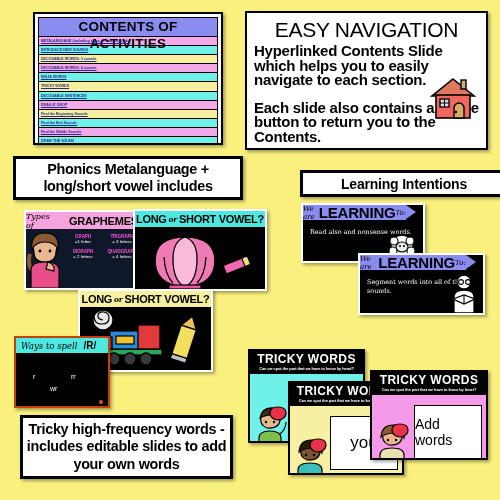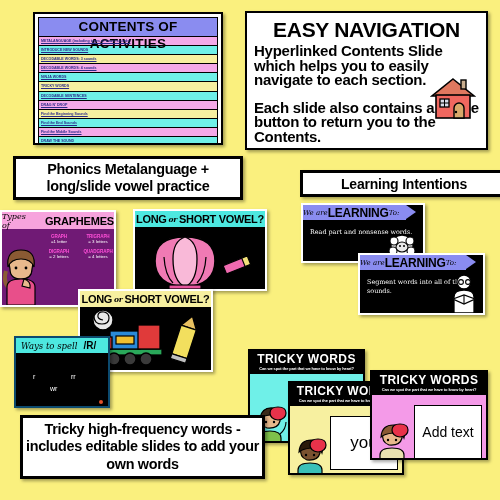--- a/index.html
+++ b/index.html
@@ -21,40 +21,40 @@
   #contents .ctitle{background:#8a8cf0;color:#000;text-align:center;
       font-weight:bold;font-size:13.5px;letter-spacing:.2px;line-height:17px;
       border:1px solid #000;height:18px;}
   .crow{height:8.1px;border:.5px solid #000;border-top:none;
         font-size:3.6px;font-weight:bold;color:#2a2a8a;
         padding-left:2px;line-height:8.1px;white-space:nowrap;overflow:hidden;
         text-decoration:underline;}
 
   
   #easynav{left:245px;top:11px;width:243px;height:139px;padding:5px 7px;}
-  #easynav h1{margin:0 0 2px;text-align:center;font-size:21px;font-weight:bold;
+  #easynav h1{margin:0 0 2px;text-align:center;font-size:21px;font-weight:normal;
       letter-spacing:-.3px;line-height:24px;}
   #easynav p{margin:0;font-size:15px;font-weight:bold;line-height:14.6px;
       letter-spacing:-.25px;}
   #easynav .p2{margin-top:13px;}
   .house{position:absolute;right:10px;top:63px;width:46px;height:44px;}
 
   
   .banner{position:absolute;background:#fff;border:3px solid #000;
       box-sizing:border-box;text-align:center;font-weight:bold;
       display:flex;align-items:center;justify-content:center;}
   #banner-phonics{left:13px;top:156px;width:230px;height:44px;
       font-size:14.4px;line-height:17px;letter-spacing:-.3px;}
   #banner-learning{left:300px;top:170px;width:208px;height:27px;
       font-size:14px;letter-spacing:-.2px;}
-  #banner-tricky{left:20px;top:415px;width:245px;height:64px;
+  #banner-tricky{left:20px;top:415px;width:213px;height:64px;
       font-size:14.4px;line-height:17.5px;letter-spacing:-.3px;}
 
   
-  #graphemes{left:0;top:210px;width:116px;height:97px;background:#701a75;border:2px solid #fff;}
+  #graphemes{left:24px;top:210px;width:116px;height:80px;background:#0f172a;border:2px solid #fff;}
   #graphemes .gbar{background:#f7a3dd;height:17px;display:flex;align-items:center;
       justify-content:center;gap:3px;}
   #graphemes .gscript{font-family:"DejaVu Serif",serif;font-style:italic;font-size:8px;}
   #graphemes .gbold{font-weight:bold;font-size:11px;letter-spacing:-.2px;margin-left:13px;}
   .gterms{position:absolute;left:40px;top:22px;width:74px;color:#fff;}
   .grow{display:flex;gap:5px;margin-bottom:5px;}
   .gcell{width:34px;text-align:center;}
   .gname{color:#ff4fd8;font-weight:bold;font-size:4.6px;letter-spacing:-.1px;}
   .gdef{color:#fff;font-size:4.4px;}
   .girl{position:absolute;left:0;bottom:0;width:38px;height:56px;}
@@ -63,21 +63,21 @@
   #vowel1{left:133px;top:209px;width:134px;height:82px;background:#000;border:2px solid #fff;}
   .vbar{background:#4de8e0;height:16px;display:flex;align-items:center;
       justify-content:center;font-weight:bold;font-size:11px;letter-spacing:-.3px;}
   .vbar .vor{font-family:"DejaVu Serif",serif;font-style:italic;font-size:7.5px;margin:0 2px;}
 
   
   #vowel2{left:78px;top:289px;width:135px;height:83px;background:#000;border:2px solid #fff;}
   #vowel2 .vbar{background:#f7f0a0;}
 
   
-  #waysr{left:14px;top:336px;width:96px;height:72px;background:#000;border:2px solid #0c4a6e;}
+  #waysr{left:14px;top:336px;width:96px;height:72px;background:#000;border:2px solid #c2410c;}
   #waysr .rbar{background:#4de8e0;height:15px;display:flex;align-items:center;
       padding-left:5px;gap:6px;}
   #waysr .rscript{font-family:"DejaVu Serif",serif;font-style:italic;font-size:8.5px;}
   #waysr .rph{font-weight:bold;font-size:10px;}
   #waysr .rwords{position:relative;color:#fff;height:55px;font-size:7px;}
   #waysr .w1{position:absolute;left:17px;top:20px;}
   #waysr .w2{position:absolute;left:55px;top:20px;}
   #waysr .w3{position:absolute;left:34px;top:32px;}
   #waysr .dot{position:absolute;right:5px;bottom:4px;width:4px;height:4px;
       border-radius:50%;background:#e2512a;}
@@ -85,21 +85,21 @@
   
   .li{background:#000;border:2px solid #fff;}
   #li1{left:301px;top:203px;width:124px;height:60px;}
   #li2{left:358px;top:253px;width:127px;height:62px;}
   .libar{background:#8a8cf0;height:15px;display:flex;align-items:center;
       gap:0;position:relative;width:86%;}
   .libar:after{content:"";position:absolute;right:-10px;top:0;
       border-top:7.5px solid transparent;border-bottom:7.5px solid transparent;
       border-left:10px solid #8a8cf0;}
   .liscript{font-family:"DejaVu Serif",serif;font-style:italic;font-size:7px;}
-  .libold{font-weight:bold;font-size:12px;letter-spacing:-.2px;}
+  .libold{font-weight:bold;font-size:15px;letter-spacing:-.2px;}
   .litext{color:#fff;font-size:6.4px;line-height:9px;padding:8px 0 0 7px;
       font-family:"DejaVu Serif",serif;}
 
   
   .tw{background:#fff;border:2px solid #000;}
   #tw1{left:248px;top:349px;width:117px;height:94px;}
   #tw2{left:288px;top:381px;width:116px;height:94px;}
   #tw3{left:370px;top:370px;width:118px;height:90px;}
   .twhead{background:#000;color:#fff;text-align:center;padding:2px 0 2px;}
   .twtitle{font-weight:bold;font-size:12px;letter-spacing:.4px;line-height:13px;}
@@ -147,21 +147,21 @@
       <rect x="31" y="4" width="5" height="9" fill="#c9ad8e" stroke="#000" stroke-width="1.4"></rect>
       <rect x="6" y="19" width="34" height="23" fill="#f0675f" stroke="#000" stroke-width="1.6"></rect>
       <rect x="10" y="23" width="9" height="8" fill="#d8dce8" stroke="#000" stroke-width="1.3"></rect>
       <line x1="14.5" y1="23" x2="14.5" y2="31" stroke="#000" stroke-width="1"></line>
       <line x1="10" y1="27" x2="19" y2="27" stroke="#000" stroke-width="1"></line>
       <path d="M24 42 v-10 a5 5 0 0 1 10 0 v10 z" fill="#d9a96a" stroke="#000" stroke-width="1.4"></path>
       <circle cx="26" cy="36" r="1.2" fill="#000"></circle>
     </svg>
   </div>
 
-  <div class="banner shadow" id="banner-phonics">Phonics Metalanguage + long/slide vowel practice</div>
+  <div class="banner shadow" id="banner-phonics">Phonics Metalanguage + long/short vowel includes</div>
 
   <div class="banner shadow" id="banner-learning">Learning Intentions</div>
 
   <div class="card shadow" id="graphemes">
     <div class="gbar">
       <span class="gscript">Types of</span>
       <span class="gbold">GRAPHEMES</span>
     </div>
     <div class="gterms">
       <div class="grow">
@@ -259,21 +259,21 @@
       <span class="dot"></span>
     </div>
   </div>
 
   <div class="card shadow li" id="li1">
     <div class="libar">
       <span class="liscript">We are</span>
       <span class="libold">LEARNING</span>
       <span class="liscript">To:</span>
     </div>
-    <div class="litext">Read part and nonsense words.</div>
+    <div class="litext">Read also and nonsense words.</div>
     <svg style="position:absolute;right:6px;bottom:2px;" width="30" height="26" viewBox="0 0 30 26">
       <circle cx="15" cy="13" r="11" fill="#fff" stroke="#000" stroke-width="1.3"></circle>
       <circle cx="7" cy="8" r="4" fill="#fff" stroke="#000" stroke-width="1.1"></circle>
       <circle cx="23" cy="8" r="4" fill="#fff" stroke="#000" stroke-width="1.1"></circle>
       <circle cx="6" cy="18" r="4" fill="#fff" stroke="#000" stroke-width="1.1"></circle>
       <circle cx="24" cy="18" r="4" fill="#fff" stroke="#000" stroke-width="1.1"></circle>
       <ellipse cx="15" cy="14" rx="6" ry="5" fill="#e8e8e8" stroke="#000" stroke-width="1.1"></ellipse>
       <circle cx="13" cy="13" r="1" fill="#000"></circle>
         <circle cx="17" cy="13" r="1" fill="#000"></circle>
     </svg>
@@ -343,19 +343,19 @@
     <div class="twbody bg-pink">
       <svg class="kid" viewBox="0 0 34 58">
         <path d="M14 22 q-8 -3 -6 -12 q3 -9 12 -7 q9 2 7 12 q-2 8 -13 7z" fill="#e8b98c" stroke="#000" stroke-width="1.2"></path>
         <path d="M6 14 q1 -13 14 -12 q12 1 9 13 q-2 -6 -11 -5 q-9 1 -12 4z" fill="#8a5a33" stroke="#000" stroke-width="1.1"></path>
         <circle cx="13" cy="17" r="1.2" fill="#000"></circle>
           <circle cx="21" cy="17" r="1.2" fill="#000"></circle>
         <path d="M5 44 v-12 q0 -7 12 -7 q12 0 12 7 v12z" fill="#e8e0b0" stroke="#000" stroke-width="1.2"></path>
         <rect x="7" y="44" width="20" height="14" fill="#b89ae0" stroke="#000" stroke-width="1.2"></rect>
         <path d="M25 14 q-8 -1 -8 -7 q0 -6 8 -6 q8 0 8 6 q0 6 -8 7z" fill="#e8324a" stroke="#000" stroke-width="1.2"></path>
       </svg>
-      <div class="twbox small">Add text</div>
+      <div class="twbox small">Add words</div>
     </div>
   </div>
 
   <div class="banner shadow" id="banner-tricky">Tricky high-frequency words - includes editable slides to add your own words</div>
 
 </div>
 
 </body></html>

